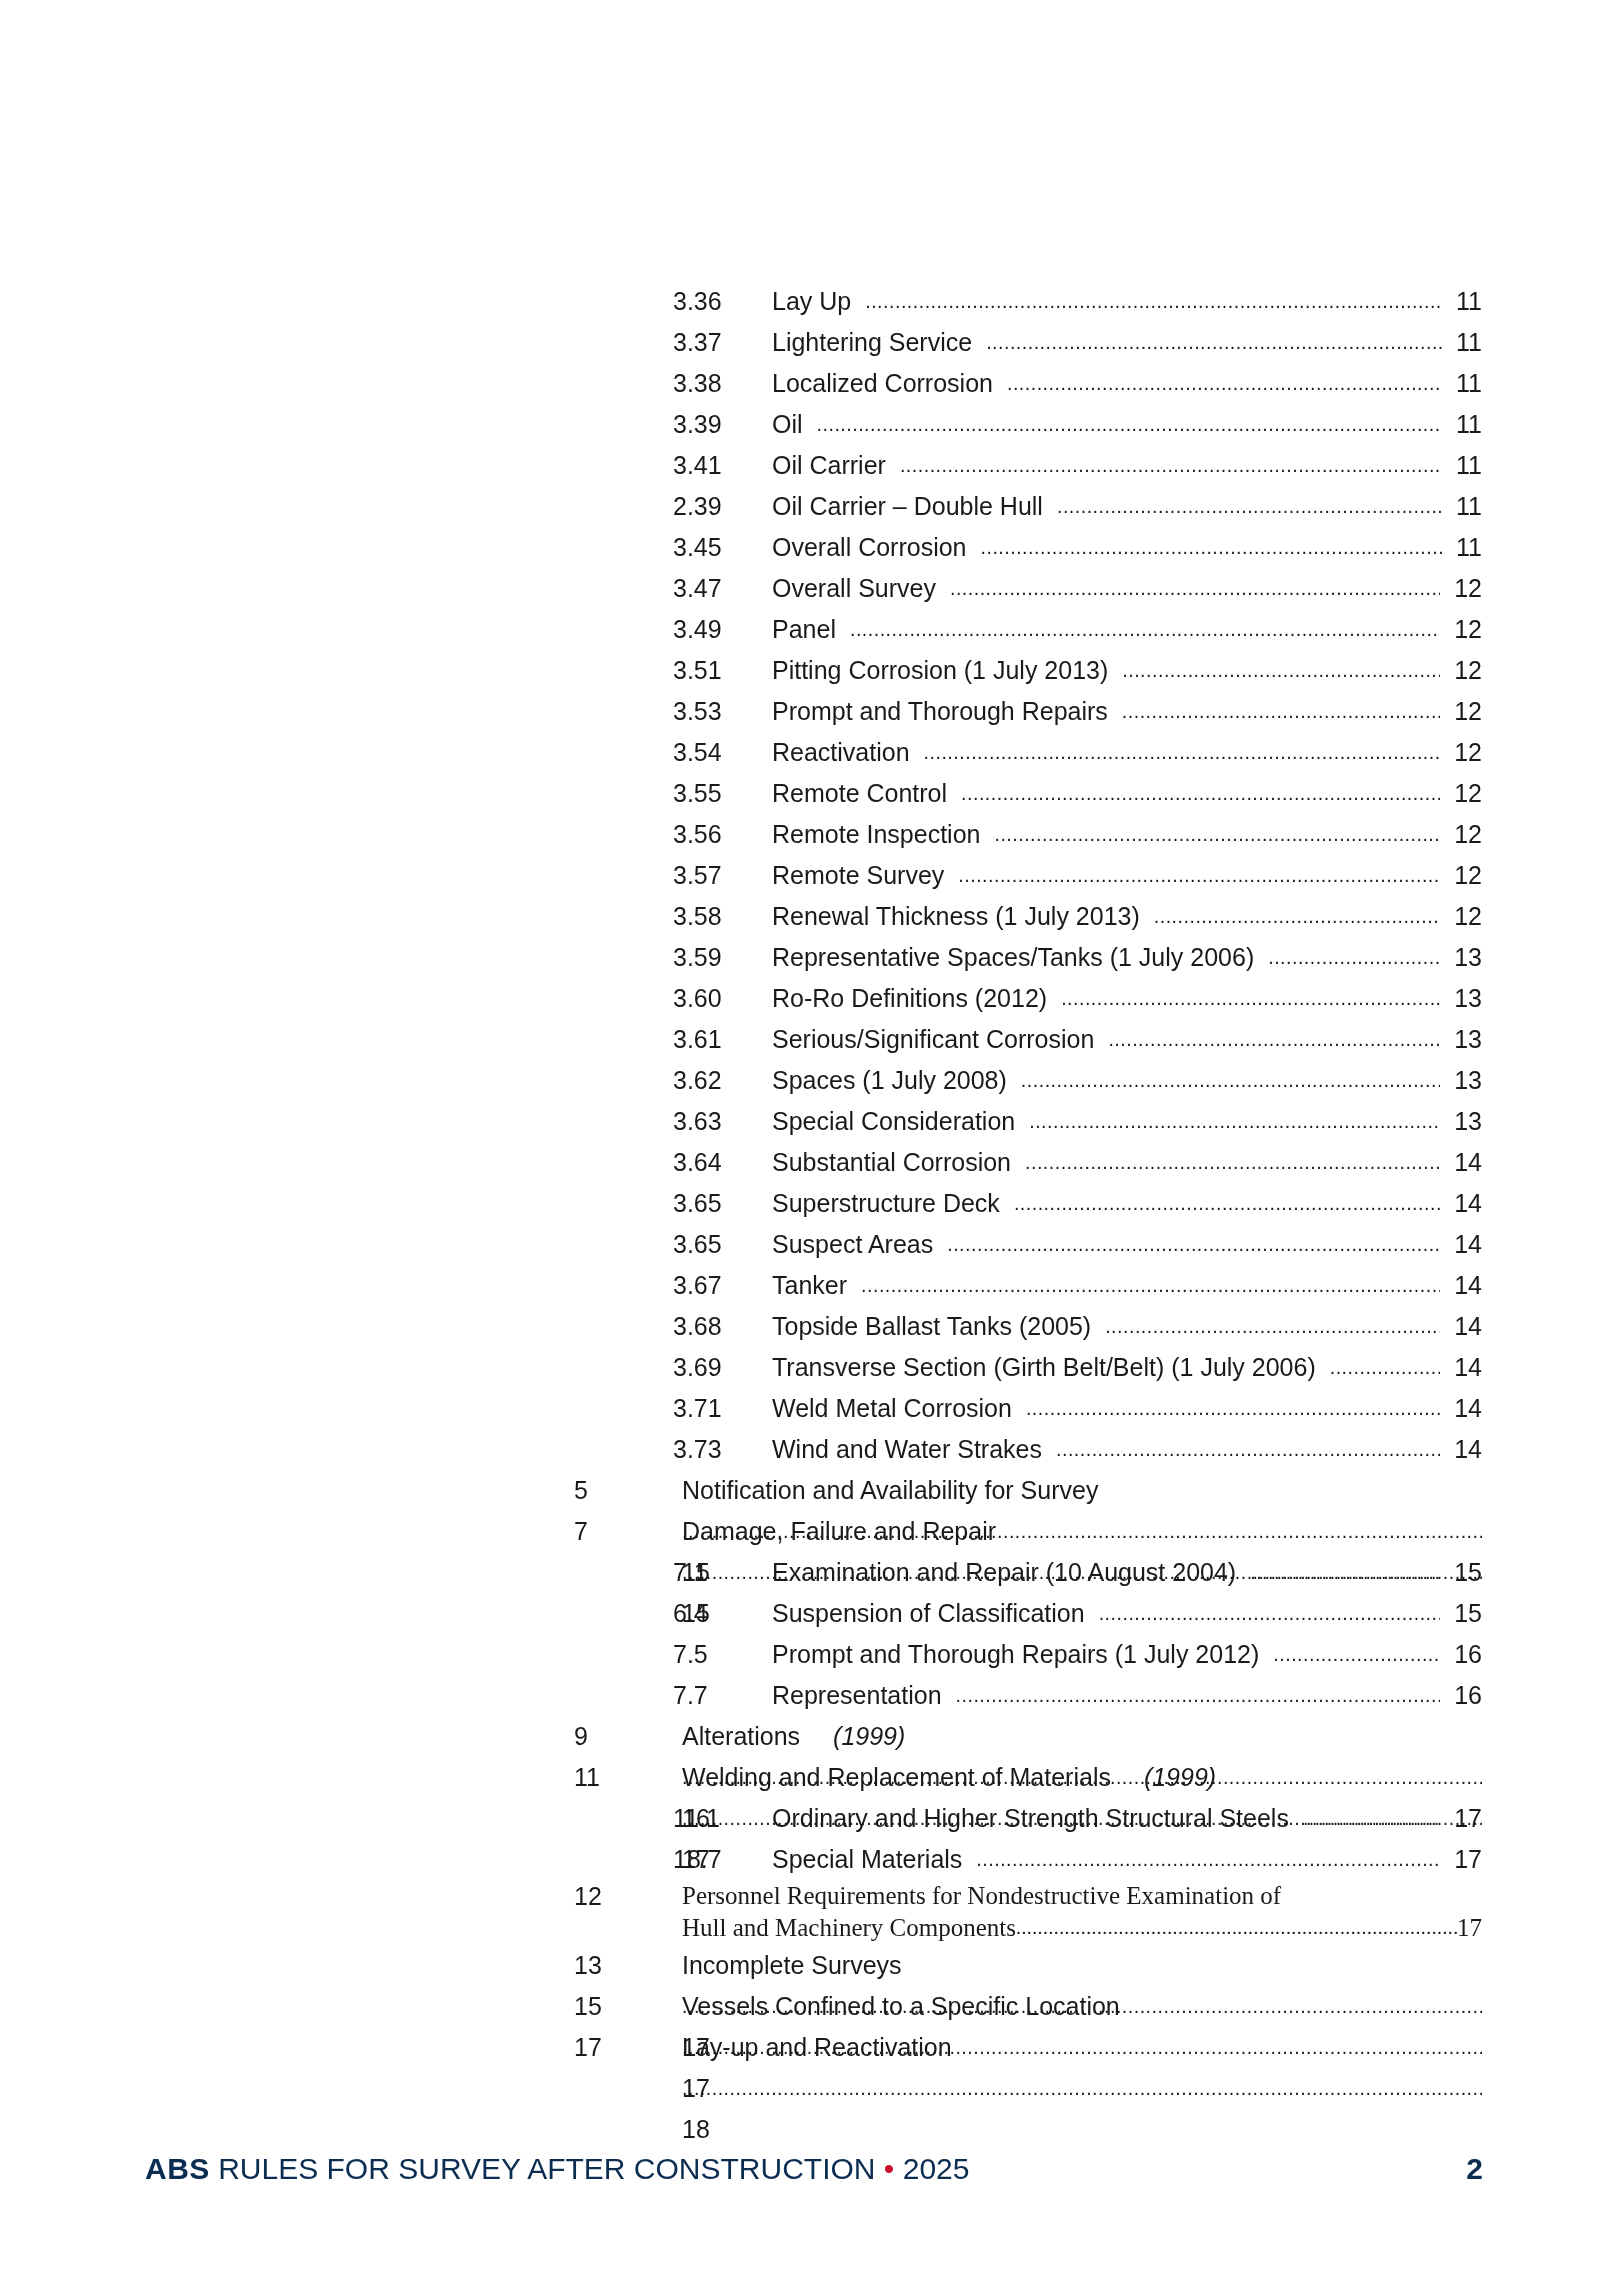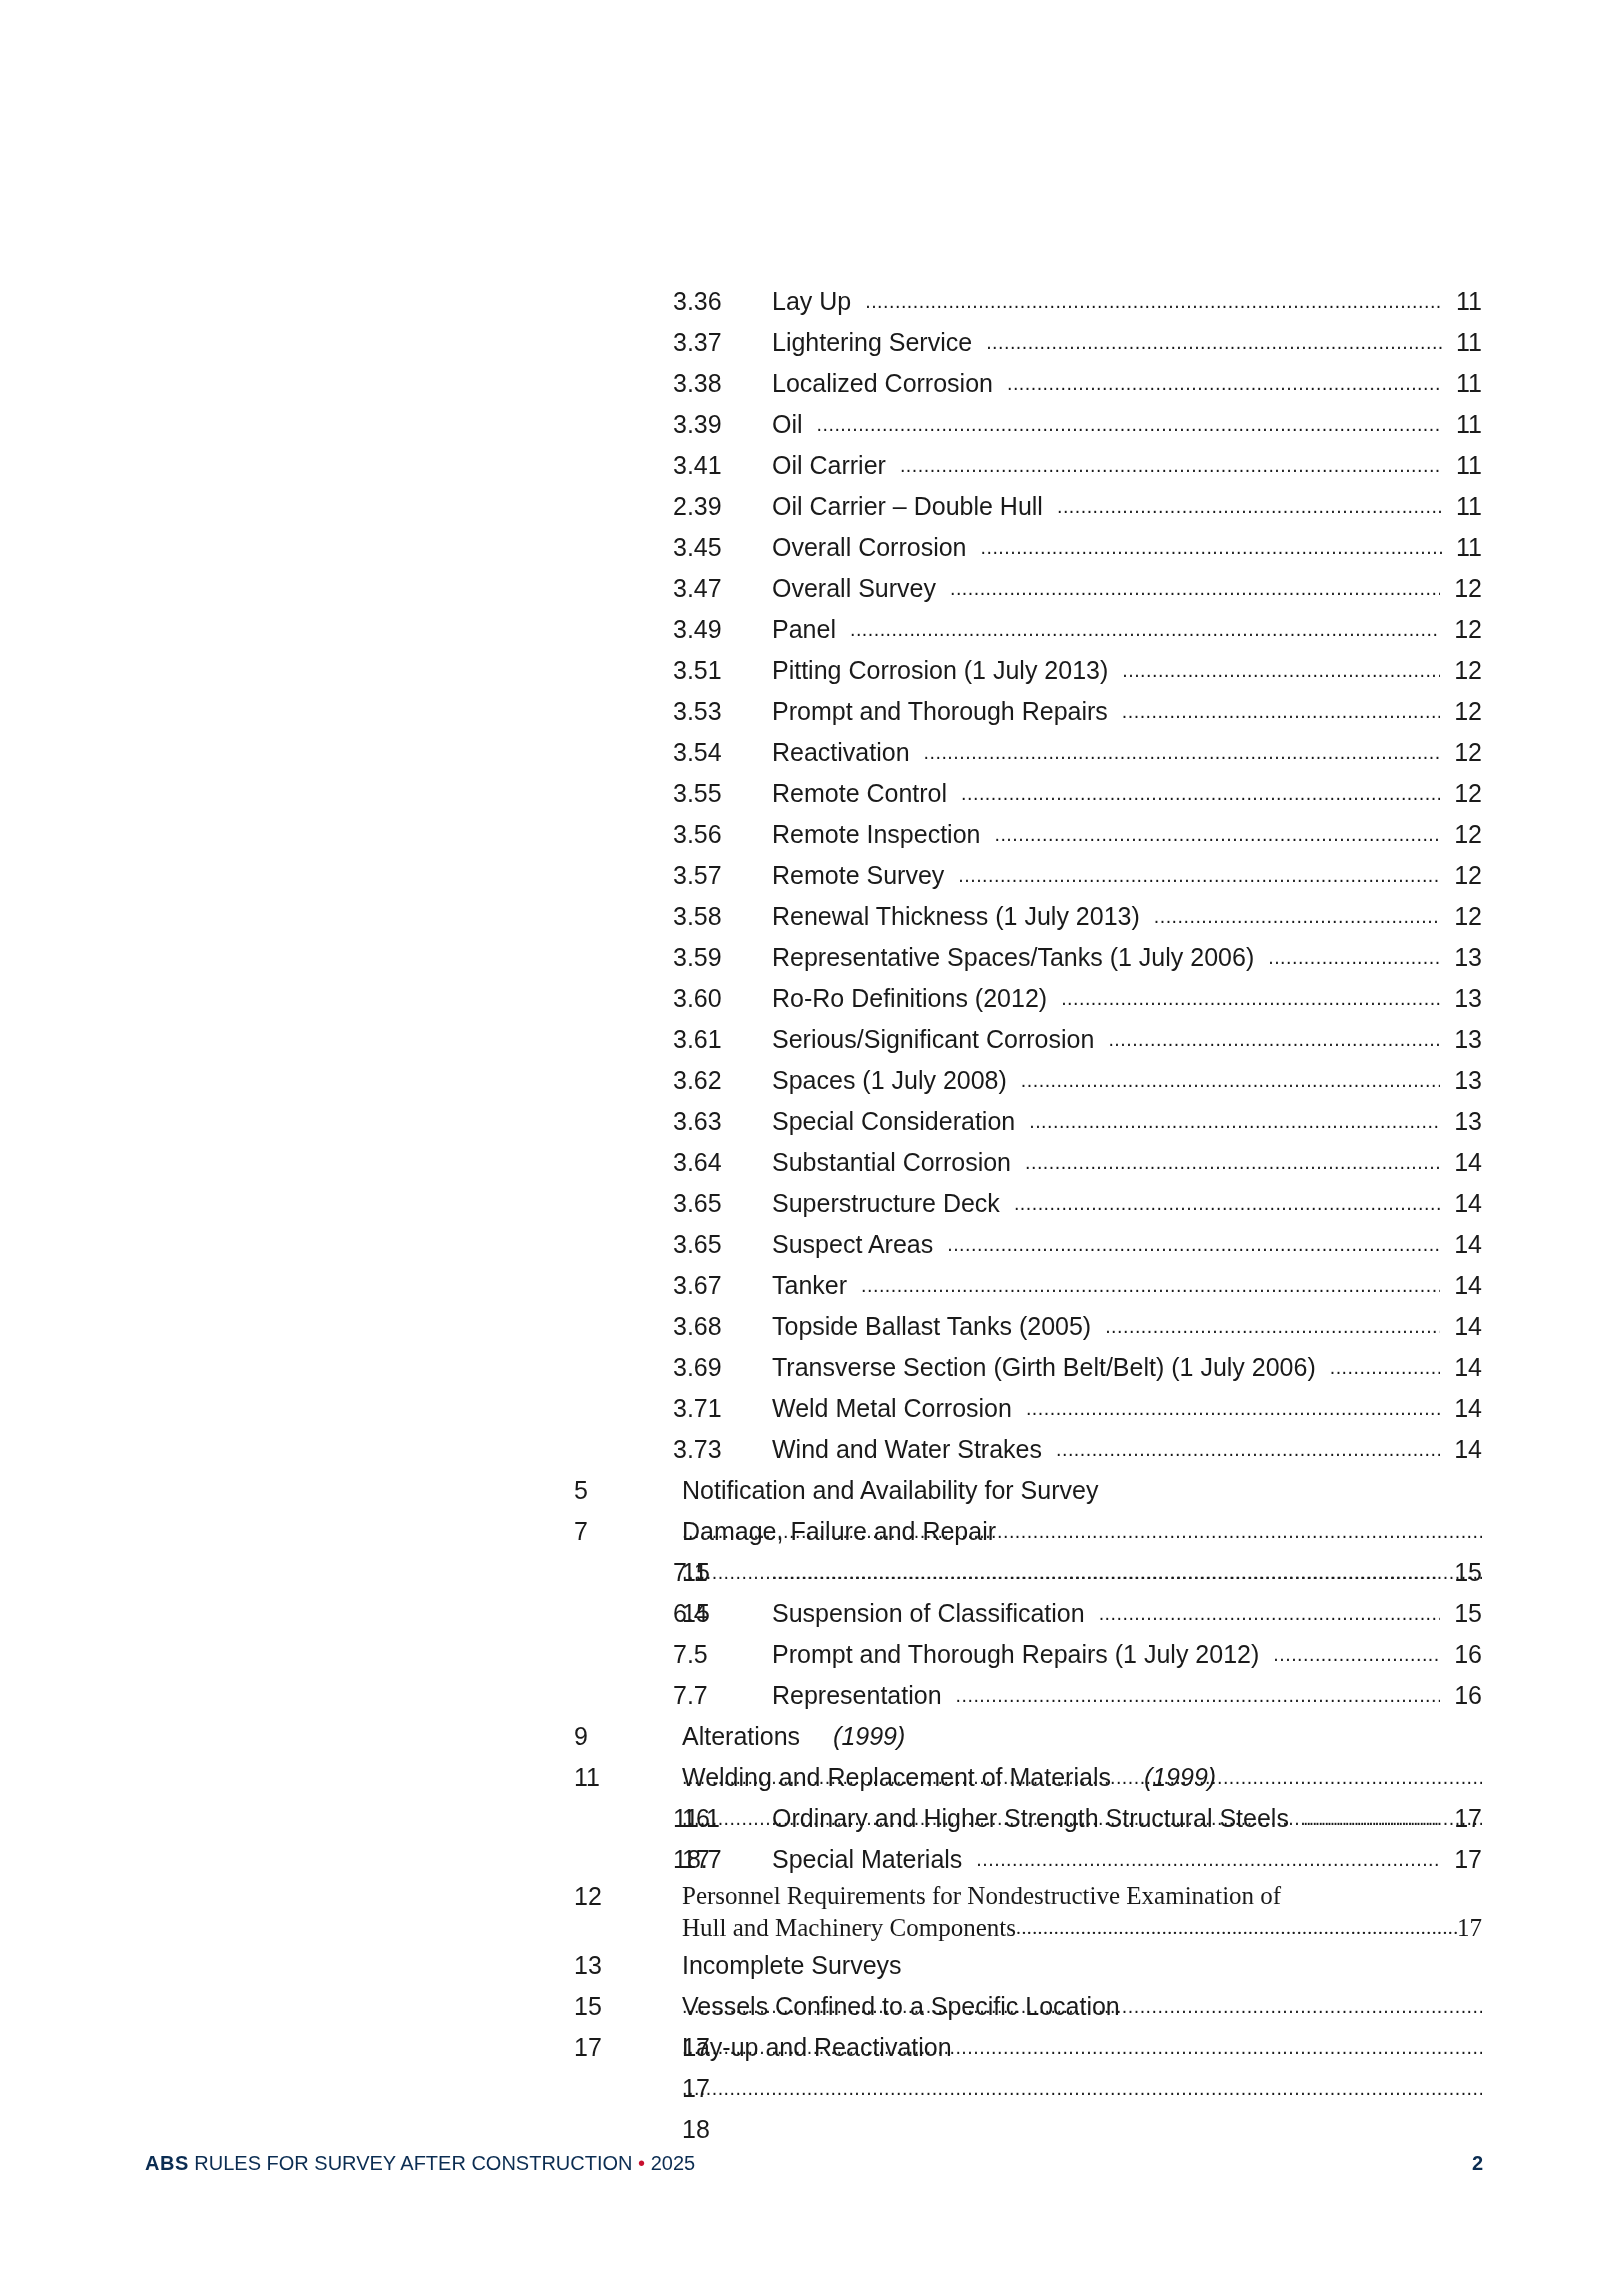--- a/index.html
+++ b/index.html
@@ -16,21 +16,21 @@
     .title .txt { flex: 0 0 auto; }
     .title .txt i { font-style: italic; margin-left: 26px; }
     .title .leader { flex: 1 1 auto; overflow: hidden; letter-spacing: 0.5px; color: #1a1a1a; font-size: 19.6px; }
     .title .leader::before { content: "................................................................................................................................................................................................................................................"; }
     .title .pg { flex: 0 0 auto; }
     .row.wrap { height: 65px; }
     .row.wrap .title { display: block; line-height: 32px; font-family: Liberation Serif, serif; }
     .row.wrap .line2 { display: flex; }
     .row.wrap .num { line-height: 32px; }
     .footer { position: absolute; left: 145px; top: 2152px; width: 1338px; height: 29px;
-              font-size: 20px; color: #0b2d52; }
+              font-size: 30px; color: #0b2d52; }
     .footer .abs { font-weight: bold; letter-spacing: 0.5px; }
     .footer .dot { color: #c8102e; }
     .footer .pagenum { position: absolute; right: 0; top: 0; font-weight: bold; }
   </style>
 </head>
 <body>
 
 <div class="toc" id="toc">
     <div class="row lvl2">
       <span class="num">3.36</span>
@@ -276,20 +276,21 @@
       <span class="num">7</span>
       <span class="title">
         <span class="txt"><span>Damage, Failure and Repair</span></span>
         <span class="leader"></span>
         <span class="pg">15</span>
       </span>
     </div>
     <div class="row lvl2">
       <span class="num">7.1</span>
       <span class="title">
+        <span class="txt"><span>Examination and Repair (10 August 2004)</span></span>
         <span class="leader"></span>
         <span class="pg">15</span>
       </span>
     </div>
     <div class="row lvl2">
       <span class="num">6.4</span>
       <span class="title">
         <span class="txt"><span>Suspension of Classification</span></span>
         <span class="leader"></span>
         <span class="pg">15</span>

